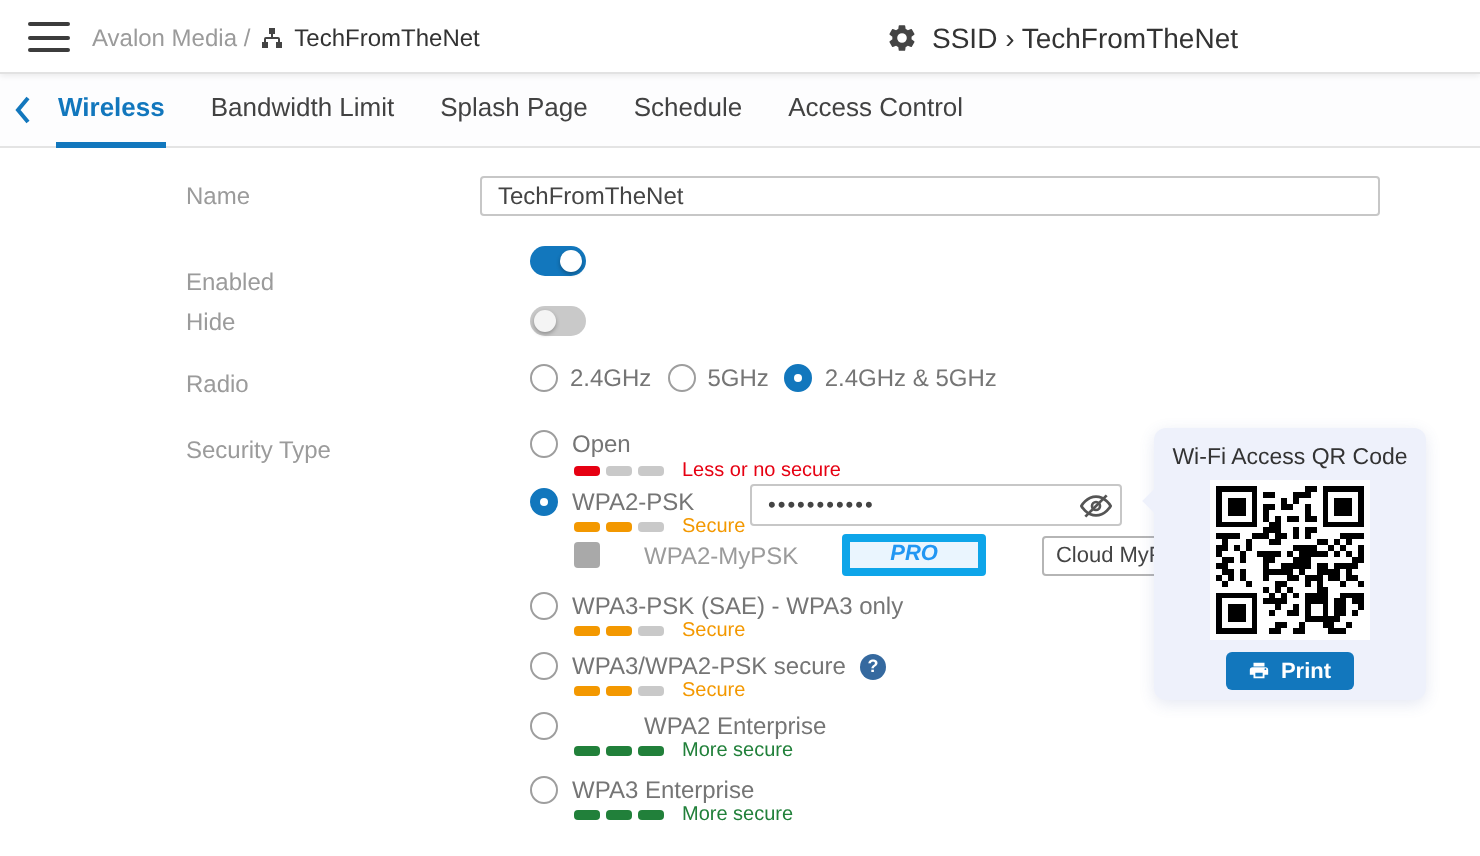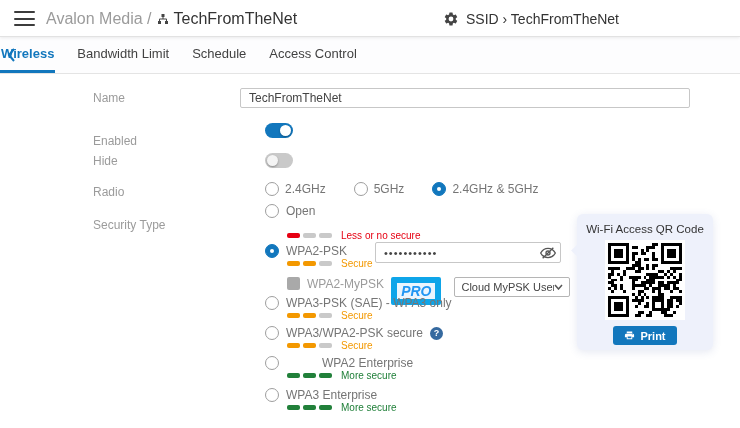--- a/index.html
+++ b/index.html
@@ -9,49 +9,49 @@
   *{box-sizing:border-box;margin:0;padding:0;font-family:"Liberation Sans",sans-serif;}
   html,body{width:740px;height:428px;overflow:hidden;background:#fff;}
   .app{position:relative;width:740px;height:428px;background:#fff;}
 
   
   .topbar{position:absolute;left:0;top:0;width:740px;height:37px;background:#fff;
           border-bottom:1px solid #e2e2e2;box-shadow:0 1px 3px rgba(0,0,0,.08);z-index:5;}
   .hamburger{position:absolute;left:14px;top:11px;width:21px;height:15px;cursor:pointer;
              display:flex;flex-direction:column;justify-content:space-between;}
   .hamburger span{display:block;height:2px;background:#3c3c3c;border-radius:1px;}
-  .breadcrumb{position:absolute;left:46px;top:0;height:37px;display:flex;align-items:center;gap:5px;font-size:16px;}
+  .breadcrumb{position:absolute;left:46px;top:0;height:37px;display:flex;align-items:center;gap:5px;font-size:12px;}
   .bc-prefix{color:#9b9b9b;}
   .bc-current{color:#333;}
   .center-title{position:absolute;left:443px;top:0;height:37px;display:flex;align-items:center;gap:7px;}
   .center-title .title-text{font-size:14px;color:#333;font-weight:500;}
 
   
   .tabbar{position:absolute;left:0;top:37px;width:740px;height:37px;background:#fdfdfe;
           border-bottom:1px solid #e4e4e4;display:flex;align-items:stretch;}
   .tab-back{position:absolute;left:7px;top:10px;width:14px;height:16px;cursor:pointer;display:flex;align-items:center;}
-  .tabs{display:flex;gap:21px;}
+  .tabs{display:flex;margin-left:28px;gap:21px;align-items:center;}
   .tab{font-size:13px;color:#424242;line-height:34px;padding:0 1px;border-bottom:3px solid transparent;cursor:pointer;white-space:nowrap;}
   .tab.active{color:var(--accent);font-weight:bold;border-bottom-color:var(--accent);}
 
   
   .flabel{position:absolute;left:93px;font-size:12px;color:#9b9b9b;}
   .text-input{position:absolute;border:1px solid #c7c7c7;border-radius:2px;font-size:12px;color:#444;
               padding:0 8px;background:#fff;outline:none;}
   #name-input{left:240px;top:88px;width:450px;height:20px;}
 
   .toggle{position:absolute;left:265px;width:28px;height:15px;border-radius:8px;cursor:pointer;}
   .toggle .knob{position:absolute;top:2px;width:11px;height:11px;border-radius:50%;background:#fff;
                 box-shadow:0 1px 2px rgba(0,0,0,.3);}
   .toggle.on{background:var(--accent);}
   .toggle.on .knob{right:2px;}
   .toggle.off{background:#c9c9c9;}
   .toggle.off .knob{left:2px;background:#f4f4f4;}
 
-  .radio-group{position:absolute;left:265px;top:182px;display:flex;gap:28px;}
+  .radio-group{position:absolute;left:265px;top:182px;display:flex;gap:8px;}
   .radio-opt{display:flex;align-items:center;gap:6px;cursor:pointer;}
   .rdo{width:14px;height:14px;border-radius:50%;border:1px solid #9e9e9e;background:#fff;position:relative;flex:0 0 auto;}
   .radio-opt.sel .rdo,.sec-row.sel .rdo{border-color:var(--accent);background:var(--accent);}
   .radio-opt.sel .rdo::after,.sec-row.sel .rdo::after{content:"";position:absolute;left:4px;top:4px;width:4px;height:4px;border-radius:50%;background:#fff;}
   .radio-opt .olabel{font-size:12px;color:#757575;}
 
   .sec-row{position:absolute;left:265px;display:flex;align-items:center;gap:7px;cursor:pointer;}
   .sec-row .olabel{font-size:12px;color:#757575;white-space:nowrap;}
 
   .meter{position:absolute;left:287px;display:flex;align-items:center;gap:3px;height:6px;}
@@ -61,25 +61,25 @@
   .meter.high .seg.f{background:var(--green);}
   .lvl{font-size:10px;margin-left:6px;white-space:nowrap;}
   .meter.low  .lvl{color:var(--red);}
   .meter.mid  .lvl{color:var(--orange);}
   .meter.high .lvl{color:var(--green);}
 
   #pw-wrap{position:absolute;left:375px;top:242px;width:186px;height:21px;}
   #pw-input{left:0;top:0;width:186px;height:21px;letter-spacing:1px;font-size:11px;padding-right:26px;}
   .eye-btn{position:absolute;right:5px;top:3px;width:16px;height:16px;cursor:pointer;}
 
-  .mypsk-row{position:absolute;left:287px;top:277px;display:flex;align-items:flex-start;gap:7px;}
+  .mypsk-row{position:absolute;left:287px;top:267px;display:flex;align-items:center;gap:22px;}
   .chk{width:13px;height:13px;border-radius:2px;background:#a9a9a9;cursor:pointer;flex:0 0 auto;}
   .mypsk-label{font-size:12px;color:#9b9b9b;white-space:nowrap;}
-  .pro-badge{font-size:14px;font-weight:bold;font-style:italic;color:#2196f3;border:6px solid #0ea5e9;
-             background:#eaf5fe;border-radius:2px;padding:1px 4px;line-height:1;}
+  .pro-badge{font-size:11px;font-weight:bold;font-style:italic;color:#2196f3;border:4px solid #0ea5e9;
+             background:#eaf5fe;border-radius:2px;padding:1px 20px;line-height:1;}
   .dropdown{margin-left:6px;width:116px;height:20px;border:1px solid #b5b5b5;border-radius:2px;background:#fff;
             display:flex;align-items:center;justify-content:space-between;padding:0 6px;cursor:pointer;}
   .dropdown .dval{font-size:11px;color:#444;white-space:nowrap;overflow:hidden;}
 
   .help-icon{width:13px;height:13px;border-radius:50%;background:#35699f;color:#fff;font-size:9px;font-weight:bold;
              line-height:13px;text-align:center;cursor:pointer;flex:0 0 auto;}
 
   
   .qr-panel{position:absolute;left:577px;top:214px;width:136px;height:136px;background:var(--qr-panel-bg);
             border-radius:6px;box-shadow:0 2px 8px rgba(70,90,160,.14);display:flex;flex-direction:column;
@@ -122,20 +122,21 @@
 
   <nav class="tabbar">
     <span class="tab-back">
       <svg width="9" height="14" viewBox="0 0 9 14" fill="none" stroke="#1277bd" stroke-width="2">
           <polyline points="7,1 2,7 7,13"></polyline>
         </svg>
     </span>
     <div class="tabs">
       <div class="tab active">Wireless</div>
       <div class="tab">Bandwidth Limit</div>
+      <div class="tab">Splash Page</div>
       <div class="tab">Schedule</div>
       <div class="tab">Access Control</div>
     </div>
   </nav>
 
   <main>
 
     <span class="flabel" style="top:91px;">Name</span>
     <input id="name-input" class="text-input" type="text" value="TechFromTheNet" style="">
 
@@ -160,21 +161,21 @@
         <span class="olabel">5GHz</span>
       </div>
       <div class="radio-opt sel">
         <span class="rdo"></span>
         <span class="olabel">2.4GHz &amp; 5GHz</span>
       </div>
     </div>
 
     <span class="flabel" style="top:218px;">Security Type</span>
 
-    <div class="sec-row" style="top:204px;">
+    <div class="sec-row" style="top:215px;">
       <span class="rdo"></span>
       <span class="olabel">Open</span>
     </div>
     <div class="meter low" style="top:232px;">
       <span class="seg f"></span>
         <span class="seg"></span>
         <span class="seg"></span>
       <span class="lvl">Less or no secure</span>
     </div>
 

